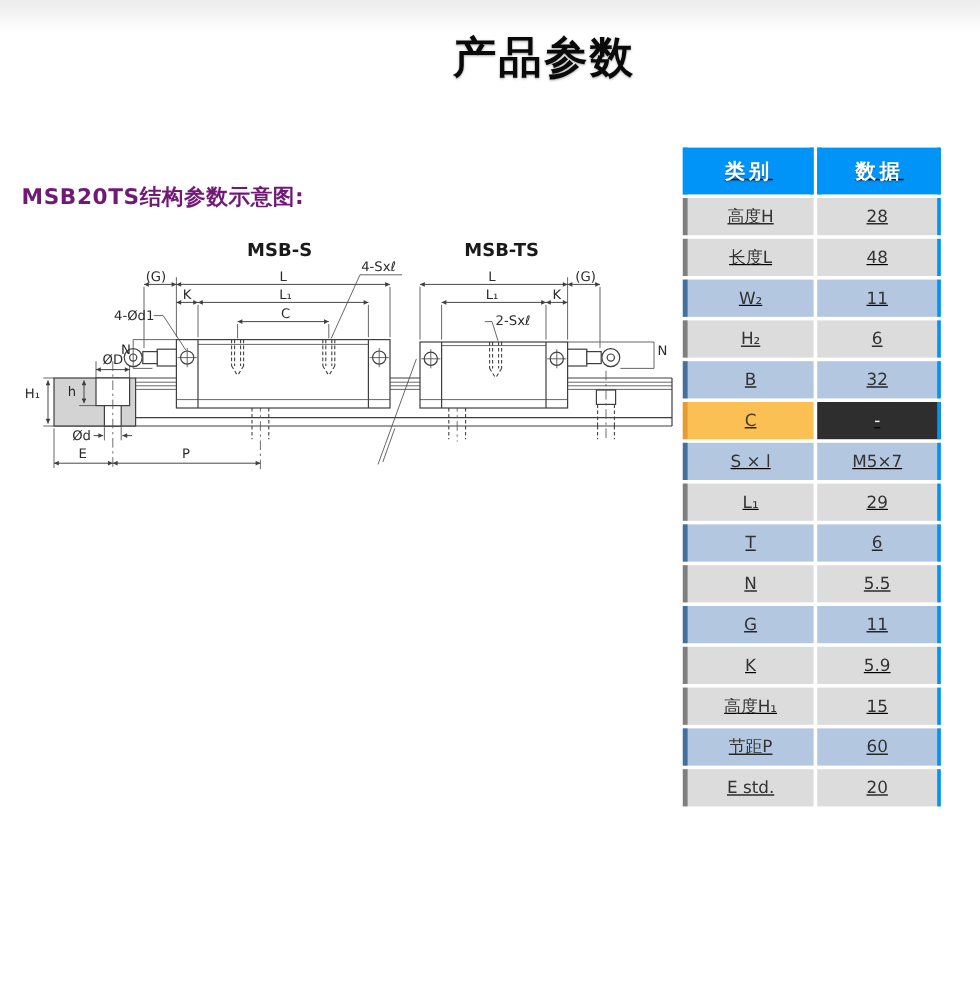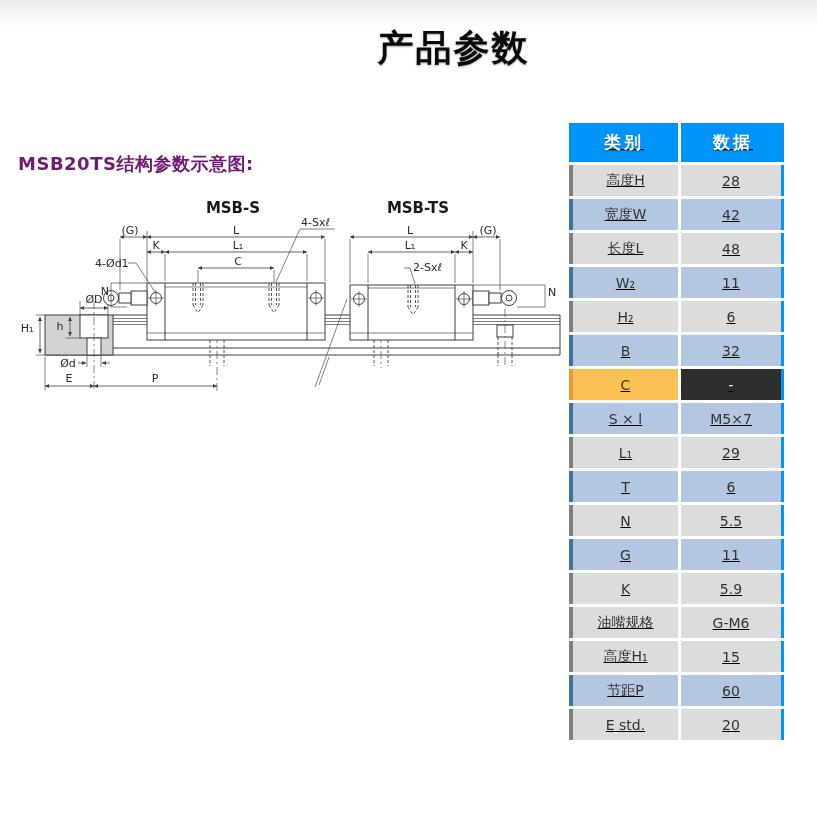--- a/index.html
+++ b/index.html
@@ -265,24 +265,20 @@
     <tr>
       <th>类别</th>
       <th>数据</th>
     </tr>
   </thead>
   <tbody>
       <tr class="row-gray">
     <td>高度H</td>
     <td>28</td>
   </tr>
-      <tr class="row-blue">
-    <td>宽度W</td>
-    <td>42</td>
-  </tr>
       <tr class="row-gray">
     <td>长度L</td>
     <td>48</td>
   </tr>
       <tr class="row-blue">
     <td>W₂</td>
     <td>11</td>
   </tr>
       <tr class="row-gray">
     <td>H₂</td>
@@ -314,24 +310,20 @@
   </tr>
       <tr class="row-blue">
     <td>G</td>
     <td>11</td>
   </tr>
       <tr class="row-gray">
     <td>K</td>
     <td>5.9</td>
   </tr>
       <tr class="row-gray">
-    <td>油嘴规格</td>
-    <td>G-M6</td>
-  </tr>
-      <tr class="row-gray">
     <td>高度H₁</td>
     <td>15</td>
   </tr>
       <tr class="row-blue">
     <td>节距P</td>
     <td>60</td>
   </tr>
       <tr class="row-gray">
     <td>E std.</td>
     <td>20</td>

